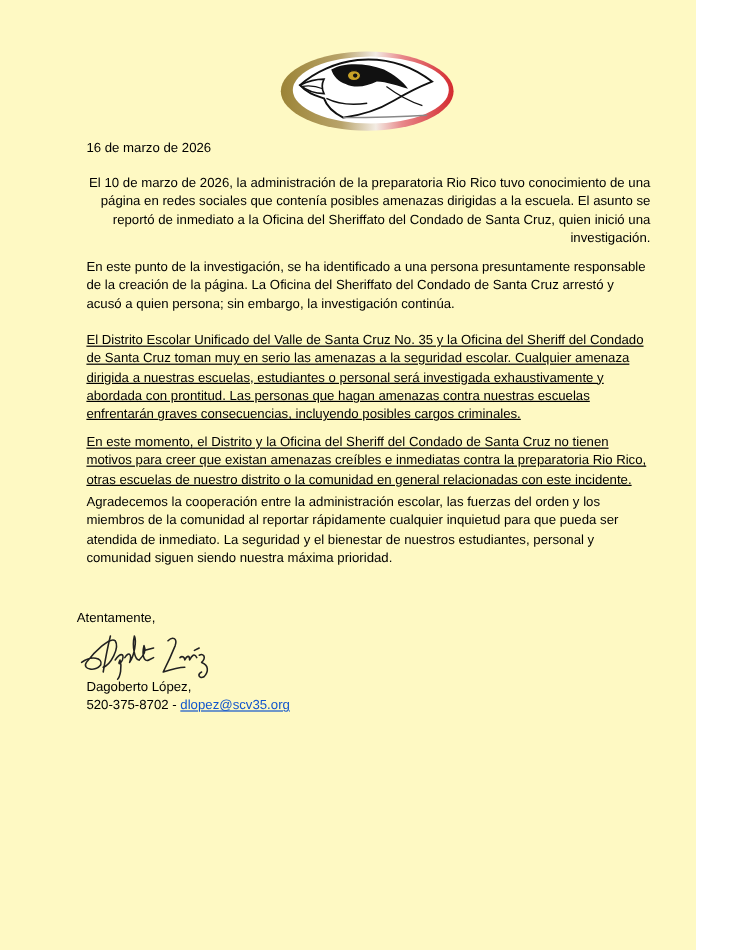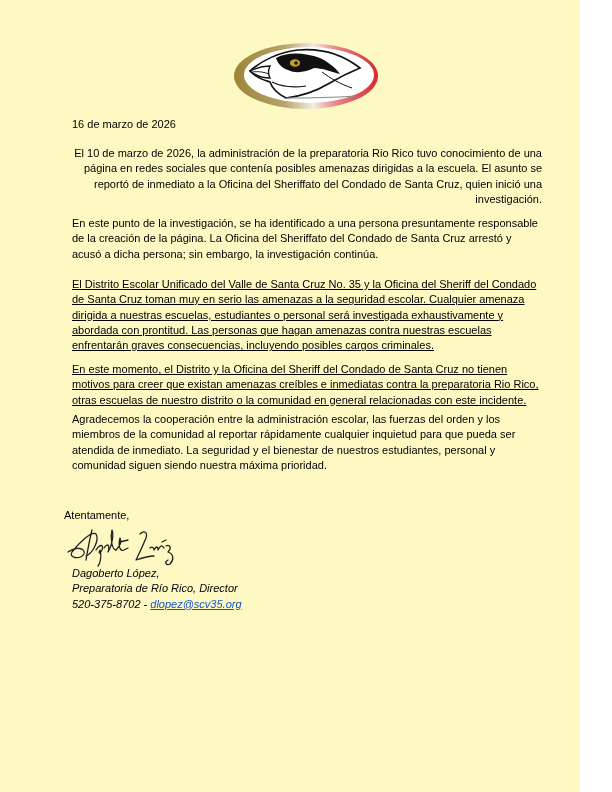--- a/index.html
+++ b/index.html
@@ -58,21 +58,21 @@
       width: 118px;
       height: 48px;
     }
     .sig-block {
       position: absolute;
       left: 72px;
       top: 566px;
       font-size: 11px;
       line-height: 15.3px;
     }
-    .sig-block .line { display: block; white-space: nowrap; font-style: italic; }
+    .sig-block .line { display: block; white-space: nowrap; }
     .email-link {
       color: #1155cc;
       text-decoration: underline;
     }
   </style>
 </head>
 <body>
 
 <div class="page">
 
@@ -103,21 +103,21 @@
 
       <path d="M40 44 C 48 48, 60 50, 74 48" fill="none" stroke="#111111" stroke-width="1.2"></path>
       <path d="M54 60 C 70 60, 92 60, 124 58" fill="none" stroke="#888888" stroke-width="1.2"></path>
       <path d="M90 34 C 98 40, 108 46, 120 50" fill="none" stroke="#111111" stroke-width="1"></path>
     </svg>
   </div>
 
   <div class="body-text date">16 de marzo de 2026</div>
 
   <div class="body-text p1">El 10 de marzo de 2026, la administración de la preparatoria Rio Rico tuvo conocimiento de una página en redes sociales que contenía posibles amenazas dirigidas a la escuela. El asunto se reportó de inmediato a la Oficina del Sheriffato del Condado de Santa Cruz, quien inició una investigación.</div>
-  <div class="body-text p2">En este punto de la investigación, se ha identificado a una persona presuntamente responsable de la creación de la página. La Oficina del Sheriffato del Condado de Santa Cruz arrestó y acusó a dicha persona; sin embargo, la investigación continúa.</div>
+  <div class="body-text p2">En este punto de la investigación, se ha identificado a una persona presuntamente responsable de la creación de la página. La Oficina del Sheriffato del Condado de Santa Cruz arrestó y acusó a quien persona; sin embargo, la investigación continúa.</div>
   <div class="body-text p3">El Distrito Escolar Unificado del Valle de Santa Cruz No. 35 y la Oficina del Sheriff del Condado de Santa Cruz toman muy en serio las amenazas a la seguridad escolar. Cualquier amenaza dirigida a nuestras escuelas, estudiantes o personal será investigada exhaustivamente y abordada con prontitud. Las personas que hagan amenazas contra nuestras escuelas enfrentarán graves consecuencias, incluyendo posibles cargos criminales.</div>
   <div class="body-text p4">En este momento, el Distrito y la Oficina del Sheriff del Condado de Santa Cruz no tienen motivos para creer que existan amenazas creíbles e inmediatas contra la preparatoria Rio Rico, otras escuelas de nuestro distrito o la comunidad en general relacionadas con este incidente.</div>
   <div class="body-text p5">Agradecemos la cooperación entre la administración escolar, las fuerzas del orden y los miembros de la comunidad al reportar rápidamente cualquier inquietud para que pueda ser atendida de inmediato. La seguridad y el bienestar de nuestros estudiantes, personal y comunidad siguen siendo nuestra máxima prioridad.</div>
 
   <div class="closing">Atentamente,</div>
 
   <div class="signature">
     <svg width="118" height="48" viewBox="0 0 118 48">
       <g fill="none" stroke="#222222" stroke-width="1.3" stroke-linecap="round" stroke-linejoin="round">
 
@@ -133,17 +133,16 @@
 
         <path d="M88 28 C 90 26, 92 28, 92 30 C 94 26, 96 26, 96 30 C 98 26, 100 24, 102 28"></path>
         <path d="M104 26 C 108 24, 110 28, 106 32 C 112 34, 112 40, 108 44 C 104 46, 102 42, 106 40"></path>
         <path d="M100 22 L 104 20"></path>
       </g>
     </svg>
   </div>
 
   <div class="sig-block">
     <span class="line">Dagoberto López,</span>
-    <span class="line">Preparatoria de Río Rico, Director</span>
     <span class="line"><span>520-375-8702 - </span><a class="email-link">dlopez@scv35.org</a></span>
   </div>
 
 </div>
 
 </body></html>

